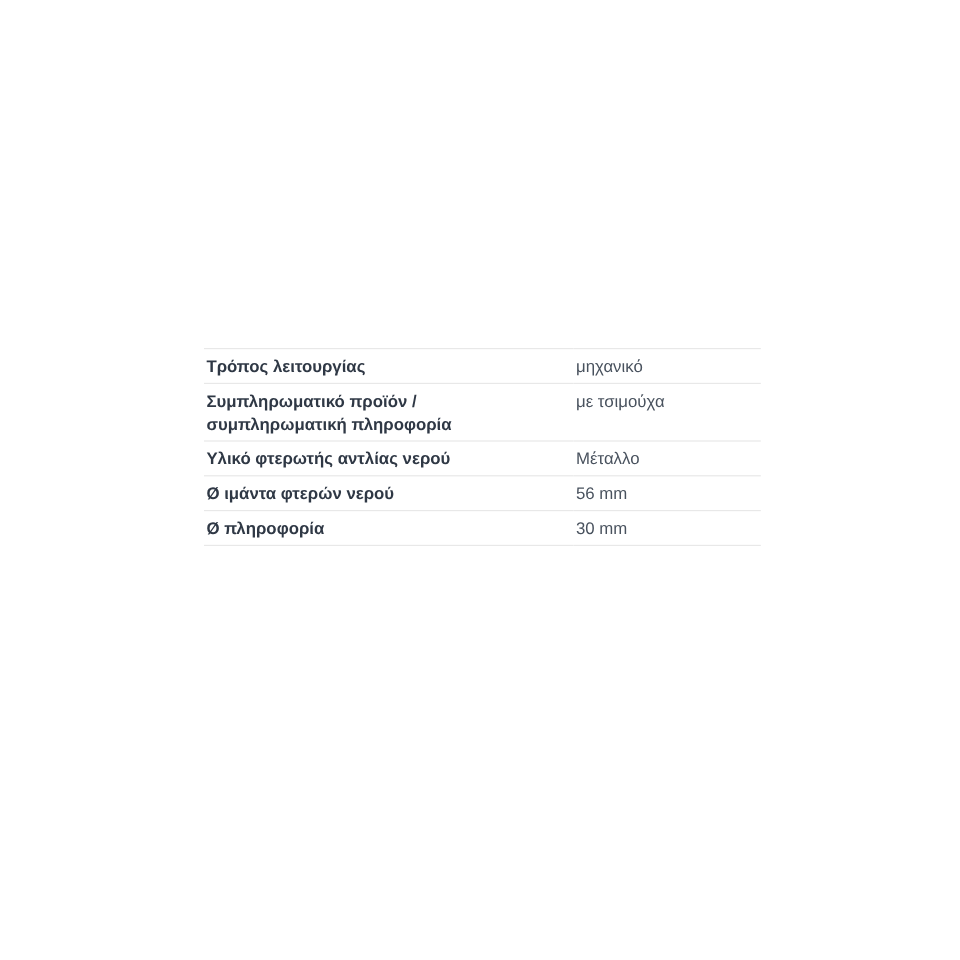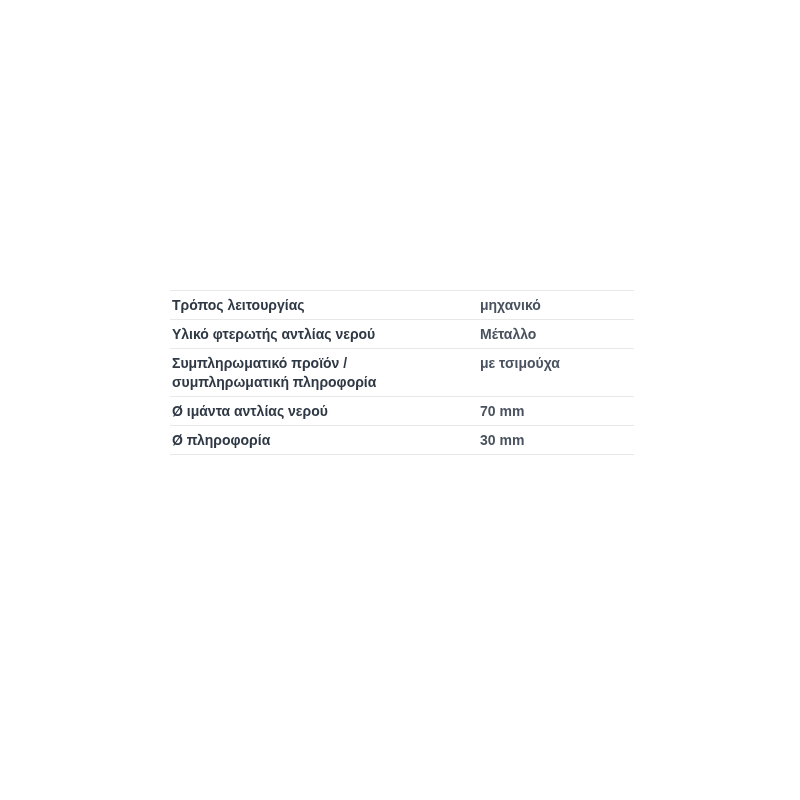--- a/index.html
+++ b/index.html
@@ -31,44 +31,44 @@
   }
   .spec-table td.spec-label {
     width: 293px;
     padding-right: 13px;
     font-weight: bold;
     color: #2f3845;
     margin-left: 26px;
   }
   .spec-table td.spec-value {
     color: #49525e;
-    font-weight: bold;
+    font-weight: normal;
   }
 </style>
 </head>
 <body>
 
 <div>
   <table class="spec-table">
     <tbody>
       <tr>
         <td class="spec-label">Τρόπος λειτουργίας</td>
         <td class="spec-value">μηχανικό</td>
       </tr>
       <tr>
+        <td class="spec-label">Συμπληρωματικό προϊόν / συμπληρωματική πληροφορία</td>
+        <td class="spec-value">με τσιμούχα</td>
+      </tr>
+      <tr>
         <td class="spec-label">Υλικό φτερωτής αντλίας νερού</td>
         <td class="spec-value">Μέταλλο</td>
       </tr>
       <tr>
-        <td class="spec-label">Συμπληρωματικό προϊόν / συμπληρωματική πληροφορία</td>
-        <td class="spec-value">με τσιμούχα</td>
-      </tr>
-      <tr>
-        <td class="spec-label">Ø ιμάντα αντλίας νερού</td>
-        <td class="spec-value">70 mm</td>
+        <td class="spec-label">Ø ιμάντα φτερών νερού</td>
+        <td class="spec-value">56 mm</td>
       </tr>
       <tr>
         <td class="spec-label">Ø πληροφορία</td>
         <td class="spec-value">30 mm</td>
       </tr>
     </tbody>
   </table>
 </div>
 
 </body></html>

